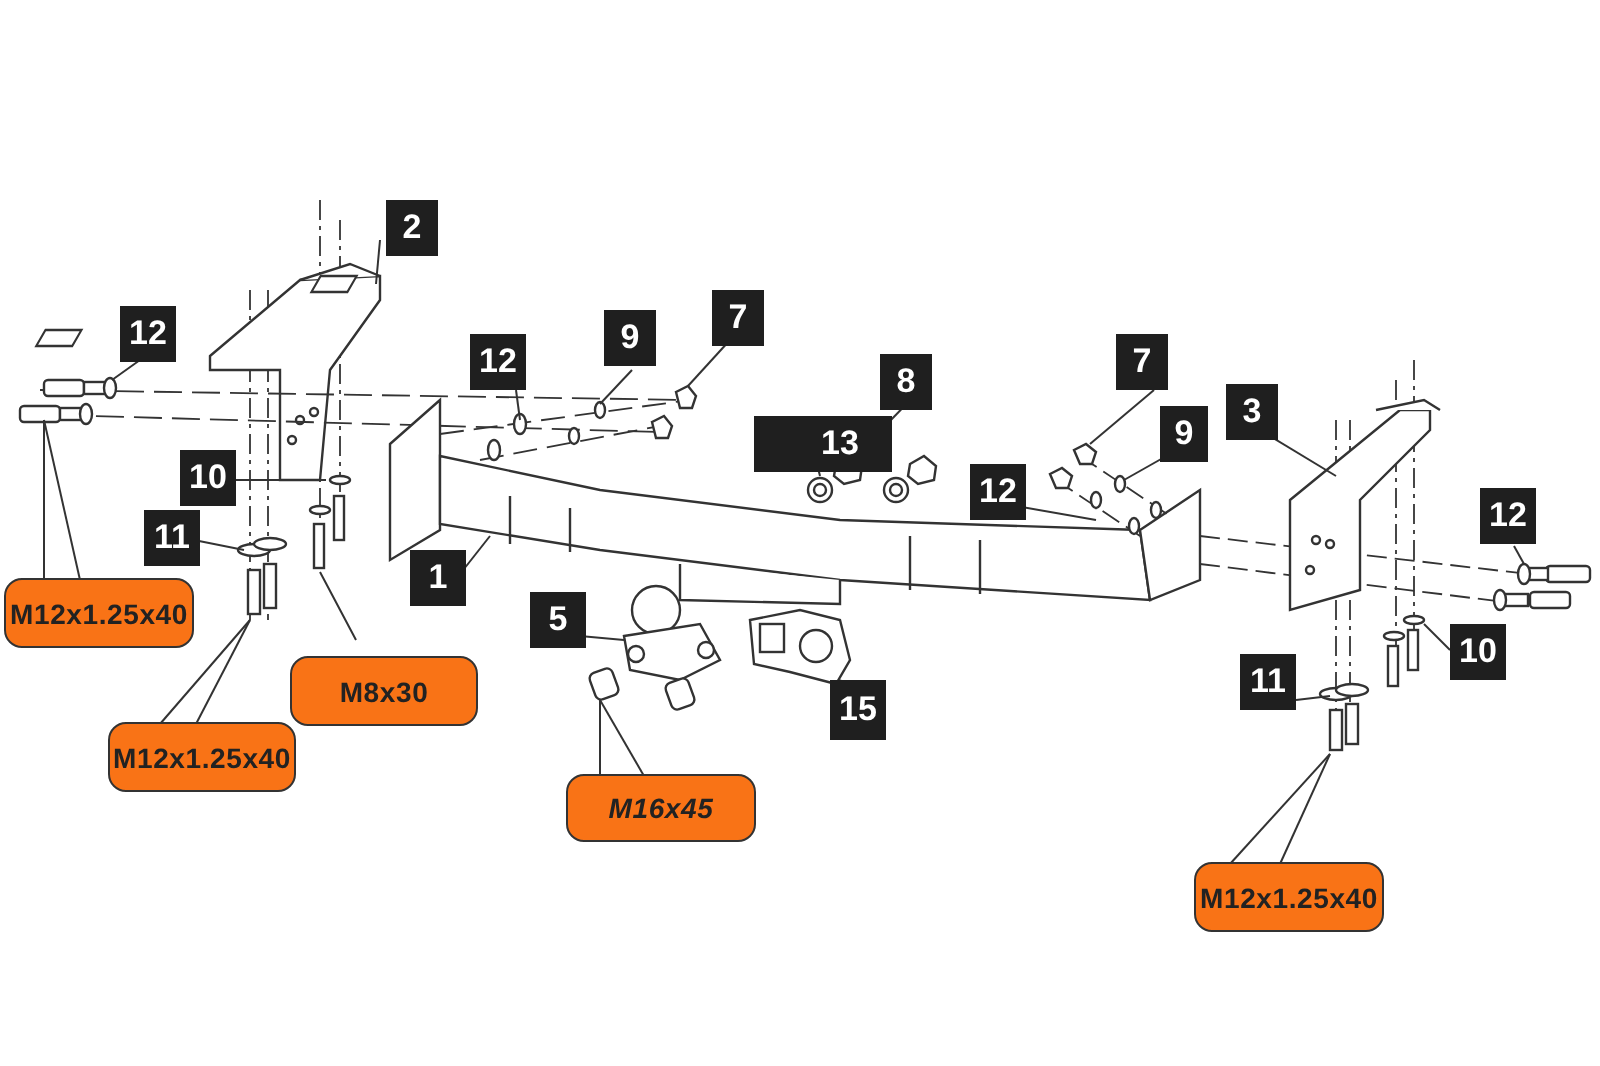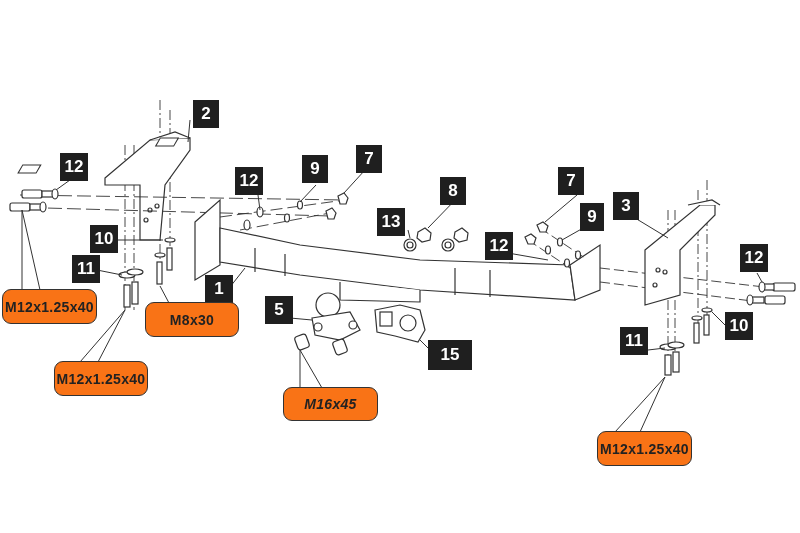--- a/index.html
+++ b/index.html
@@ -221,34 +221,34 @@
   </div>
 <div class="badge" style="left:235px;top:167px;width:28px;height:28px;">
     <span>12</span>
   </div>
 <div class="badge" style="left:485px;top:232px;width:28px;height:28px;">
     <span>12</span>
   </div>
 <div class="badge" style="left:740px;top:244px;width:28px;height:28px;">
     <span>12</span>
   </div>
-<div class="badge" style="left:377px;top:208px;width:28px;height:28px;">
+<div class="badge" style="left:377px;top:208px;width:52px;height:28px;padding-left:17px;">
     <span>13</span>
   </div>
 <div class="badge" style="left:265px;top:296px;width:28px;height:28px;">
     <span>5</span>
   </div>
-<div class="badge" style="left:428px;top:340px;width:44px;height:30px;">
+<div class="badge" style="left:415px;top:340px;width:28px;height:30px;">
     <span>15</span>
   </div>
 
 <div class="callout" style="left:2px;top:289px;width:93px;height:33px;">
     <span>M12x1.25x40</span>
   </div>
-<div class="callout" style="left:145px;top:302px;width:92px;height:33px;justify-content:center;">
+<div class="callout" style="left:145px;top:328px;width:92px;height:33px;justify-content:center;">
     <span>M8x30</span>
   </div>
 <div class="callout" style="left:54px;top:361px;width:92px;height:33px;">
     <span>M12x1.25x40</span>
   </div>
 <div class="callout" style="left:283px;top:387px;width:93px;height:32px;font-style:italic;">
     <span>M16x45</span>
   </div>
 <div class="callout" style="left:597px;top:431px;width:93px;height:33px;">
     <span>M12x1.25x40</span>

